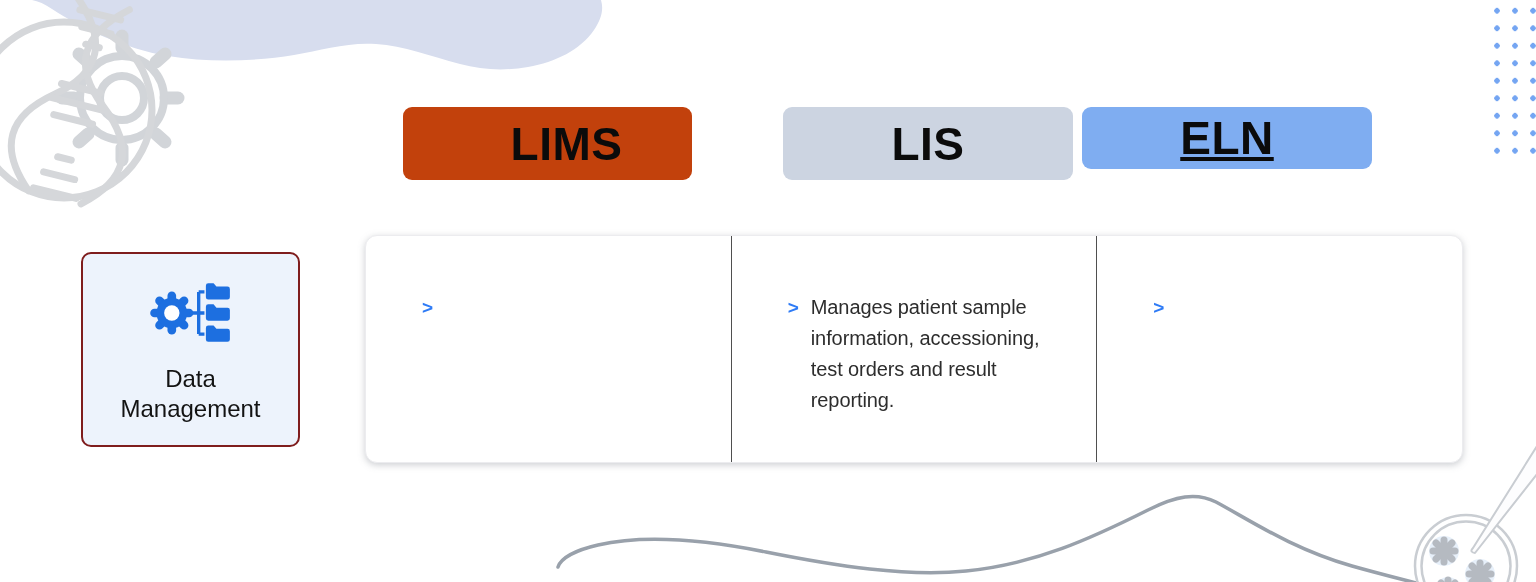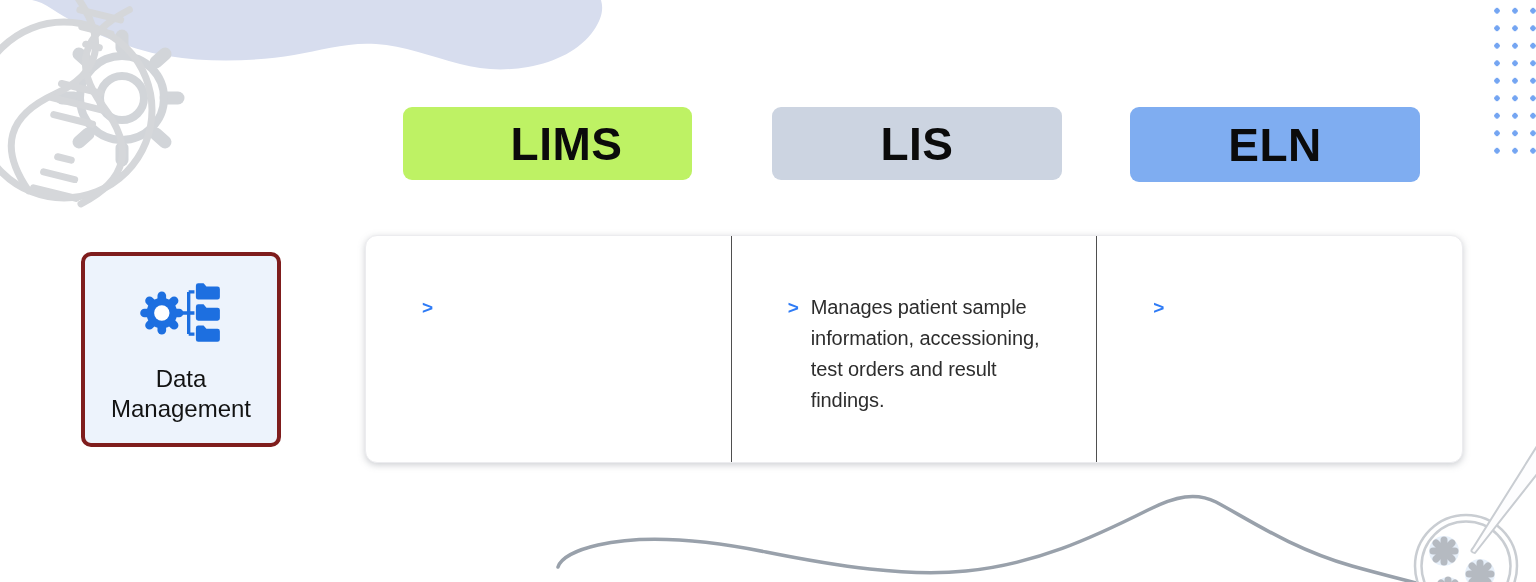--- a/index.html
+++ b/index.html
@@ -20,25 +20,25 @@
   }
   
   .badge {
     position:absolute; top:107px; height:73px; width:290px;
     border-radius:9px; display:flex; align-items:center; justify-content:center;
     color:#0b0b0b; font-size:46px; font-weight:700; letter-spacing:0.5px;
     z-index:2;
   }
   #badge-0 { left:403px; width:289px; }
   #badge-1 { left:772px; }
-  #badge-2 { left:1130px; height:75px; }
+  #badge-2 { left:1082px; height:62px;text-decoration:underline; }
   
   .category-box {
-    position:absolute; left:81px; top:252px; width:200px; height:195px;
-    background:#edf3fc; border:4px solid #7f1d1d; border-radius:10px;
+    position:absolute; left:81px; top:252px; width:219px; height:195px;
+    background:#edf3fc; border:2px solid #7f1d1d; border-radius:10px;
     display:flex; flex-direction:column; align-items:center; justify-content:center;
     z-index:2;
   }
   .category-label {
     margin-top:14px; text-align:center; white-space:pre-line;
     font-size:24px; line-height:30px; color:#131313;
   }
   
   .card {
     position:absolute; left:365px; top:235px; width:1098px; height:228px;
@@ -133,24 +133,24 @@
           <line x1="1438" y1="590" x2="1458" y2="590"></line>
           <line x1="1448" y1="580" x2="1448" y2="600"></line>
           <line x1="1441" y1="583" x2="1455" y2="597"></line>
           <line x1="1455" y1="583" x2="1441" y2="597"></line>
         </g>
       </g>
       <path d="M 1537,446 L 1473,548 Q 1469,552 1475,553 L 1537,474 Z" fill="#fdfdfe" stroke="#c9cdd2" stroke-width="2" stroke-linejoin="round"></path>
     </g>
   </svg>
 
-  <div class="badge" id="badge-0" style="background: #bef264; padding-left: 38px;">
+  <div class="badge" id="badge-0" style="background: #c2410c; padding-left: 38px;">
     <span>LIMS</span>
   </div>
-  <div class="badge" id="badge-1" style="background: rgb(204, 212, 225);">
+  <div class="badge" id="badge-1" style="background: rgb(204, 212, 225); margin-left: 11px;">
     <span>LIS</span>
   </div>
   <div class="badge" id="badge-2" style="background: rgb(127, 173, 241);">
     <span>ELN</span>
   </div>
 
   <div class="category-box">
     <svg width="96" height="74" viewBox="0 0 100 76">
       <g stroke="#1d6fe0" stroke-width="9" stroke-linecap="round">
         <line x1="42" y1="38" x2="48" y2="38"></line>
@@ -179,20 +179,20 @@
 
   <div class="card">
     <div class="cell">
       <span class="bullet">&gt;</span>
     </div>
     <div class="cell">
       <span class="bullet">&gt;</span>
       <span class="cell-text">Manages patient sample
 information, accessioning,
 test orders and result
-findings.</span>
+reporting.</span>
     </div>
     <div class="cell">
       <span class="bullet">&gt;</span>
     </div>
   </div>
 
 </div>
 
 </body></html>

